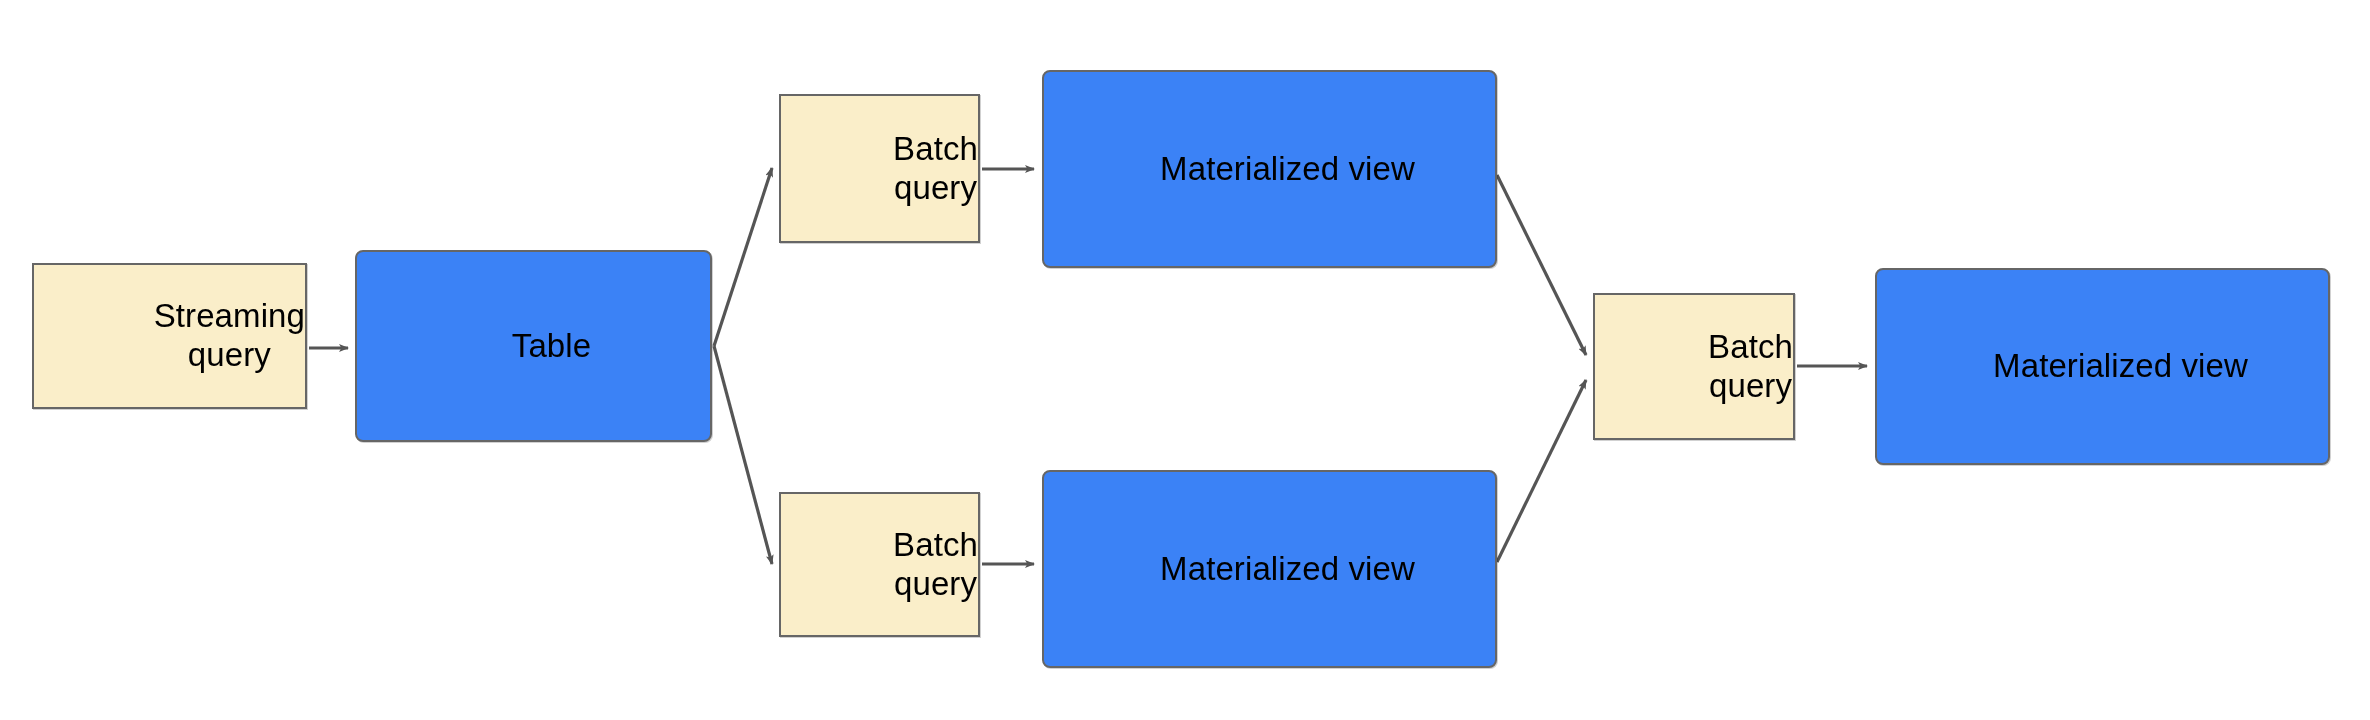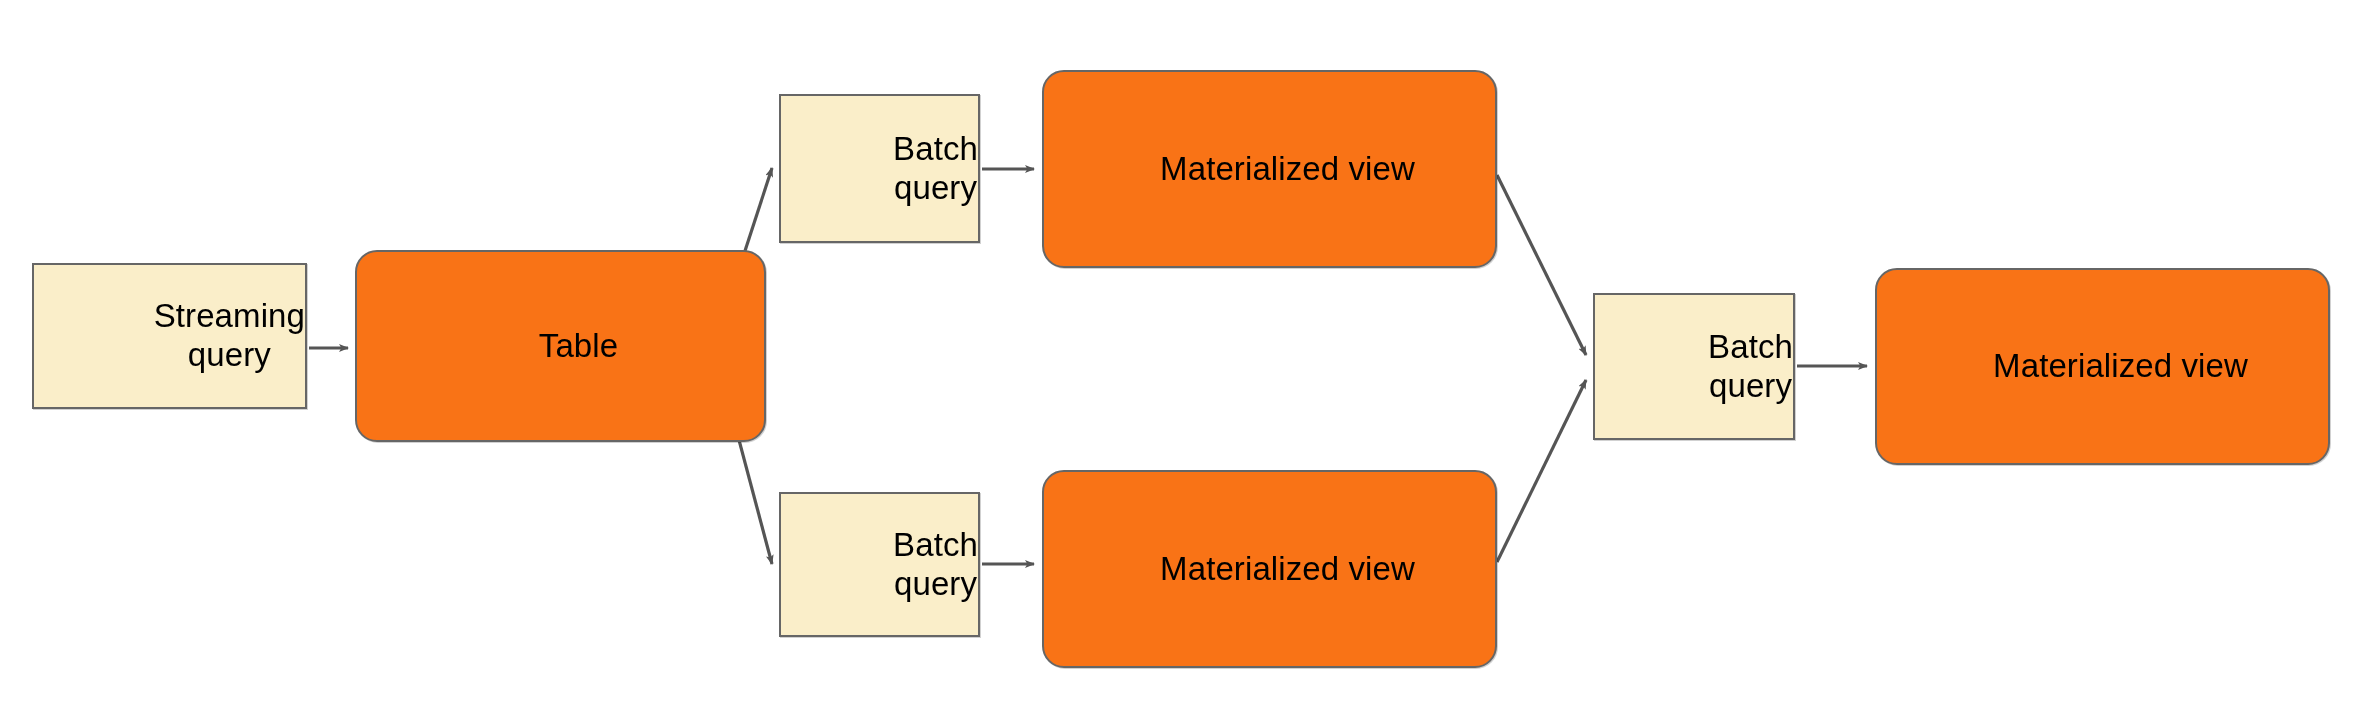--- a/index.html
+++ b/index.html
@@ -37,22 +37,22 @@
     white-space: pre-line;
     border: 2px solid #666666;
     box-shadow: 1px 1px 0 rgba(0,0,0,0.18);
   }
   .node.process {
     background: #faeec9;
     border-radius: 0;
     justify-content: flex-end;
   }
   .node.store {
-    background: #f97316;
-    border-radius: 22px;
+    background: #3b82f6;
+    border-radius: 8px;
     padding-left: 36px;
   }
   .node-label {
     display: block;
     pointer-events: none;
   }
 </style>
 </head>
 <body>
 
@@ -74,21 +74,21 @@
         <path d="M 1497 562 L 1586 380"></path>
         <path d="M 1797 366 L 1867 366"></path>
       </g>
   </svg>
 
   <div class="node process" id="node-streaming-query" style="left: 32px; top: 263px; width: 275px; height: 146px;">
     <span class="node-label">Streaming
 query</span>
   </div>
 
-  <div class="node store" id="node-table" style="left: 355px; top: 250px; width: 411px; height: 192px;">
+  <div class="node store" id="node-table" style="left: 355px; top: 250px; width: 357px; height: 192px;">
     <span class="node-label">Table</span>
   </div>
 
   <div class="node process" id="node-batch-query-top" style="left: 779px; top: 94px; width: 201px; height: 149px;">
     <span class="node-label">Batch
 query</span>
   </div>
 
   <div class="node store" id="node-materialized-view-top" style="left: 1042px; top: 70px; width: 455px; height: 198px;">
     <span class="node-label">Materialized view</span>

